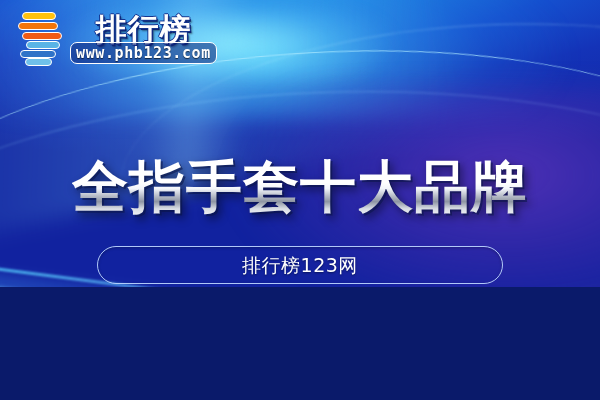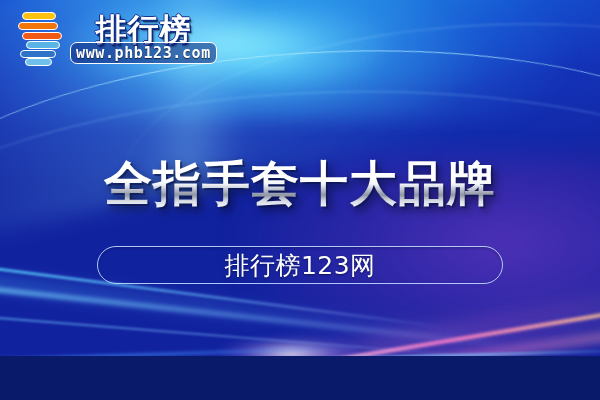--- a/index.html
+++ b/index.html
@@ -1,20 +1,20 @@
 <!DOCTYPE html>
 <html><head>
 <meta charset="utf-8">
 <style>
   html,body{margin:0;padding:0;background:#0a1a6a;}
   body{font-family:"Liberation Sans","DejaVu Sans",sans-serif;}
 
   #banner{
     position:relative;
-    width:600px;height:356px;
+    width:600px;height:287px;
     overflow:hidden;
     background:
       radial-gradient(120% 70% at 46% -14%, #23b6ee 0%, #1b7fe0 20%, #1550cf 42%, #1433b8 62%, #11229f 100%),
       linear-gradient(180deg,#1a8ae4 0%,#1546c6 38%,#1226a8 70%,#121f8e 100%);
   }
 
   
   .glow-top{
     position:absolute;left:-6%;top:-30px;width:112%;height:150px;
     background:radial-gradient(60% 100% at 44% 58%, rgba(90,225,255,.85) 0%, rgba(56,180,245,.45) 32%, rgba(40,130,230,.18) 58%, rgba(30,90,200,0) 78%);
@@ -171,21 +171,21 @@
   }
 
   
   .title{
     position:absolute;left:0;right:0;top:158px;
     text-align:center;z-index:6;
   }
   .title-text{
     display:inline-block;
     font-family:"DejaVu Sans","Liberation Sans",sans-serif;
-    font-size:48px;font-weight:700;
+    font-size:56px;font-weight:700;
     letter-spacing:1px;line-height:1.05;
     background:linear-gradient(180deg,
       #ffffff 0%, #ffffff 42%, #f2f5fa 52%,
       #b9bec9 64%, #8e95a3 74%, #d8dce4 86%, #f4f6fa 100%);
     -webkit-background-clip:text;background-clip:text;
     color:transparent;-webkit-text-fill-color:transparent;
     filter:drop-shadow(2px 2px 0 rgba(10,20,70,.55)) drop-shadow(3px 4px 4px rgba(0,0,0,.45));
     white-space:nowrap;
   }
 
@@ -195,21 +195,21 @@
     width:406px;height:38px;
     border:1.6px solid rgba(190,215,255,.92);
     border-radius:20px;
     display:flex;align-items:center;justify-content:center;
     box-sizing:border-box;
     z-index:6;
     box-shadow:0 1px 3px rgba(0,0,0,.25) inset;
   }
   .sub-text{
     font-family:"DejaVu Sans","Liberation Sans",sans-serif;
-    font-size:25px;font-weight:400;color:#ffffff;
+    font-size:19px;font-weight:400;color:#ffffff;
     letter-spacing:.5px;line-height:1;
     text-shadow:0 1px 2px rgba(5,15,60,.7);
   }
 </style>
 </head>
 <body>
 
 <div id="banner">
 
   <div class="glow-top"></div>

